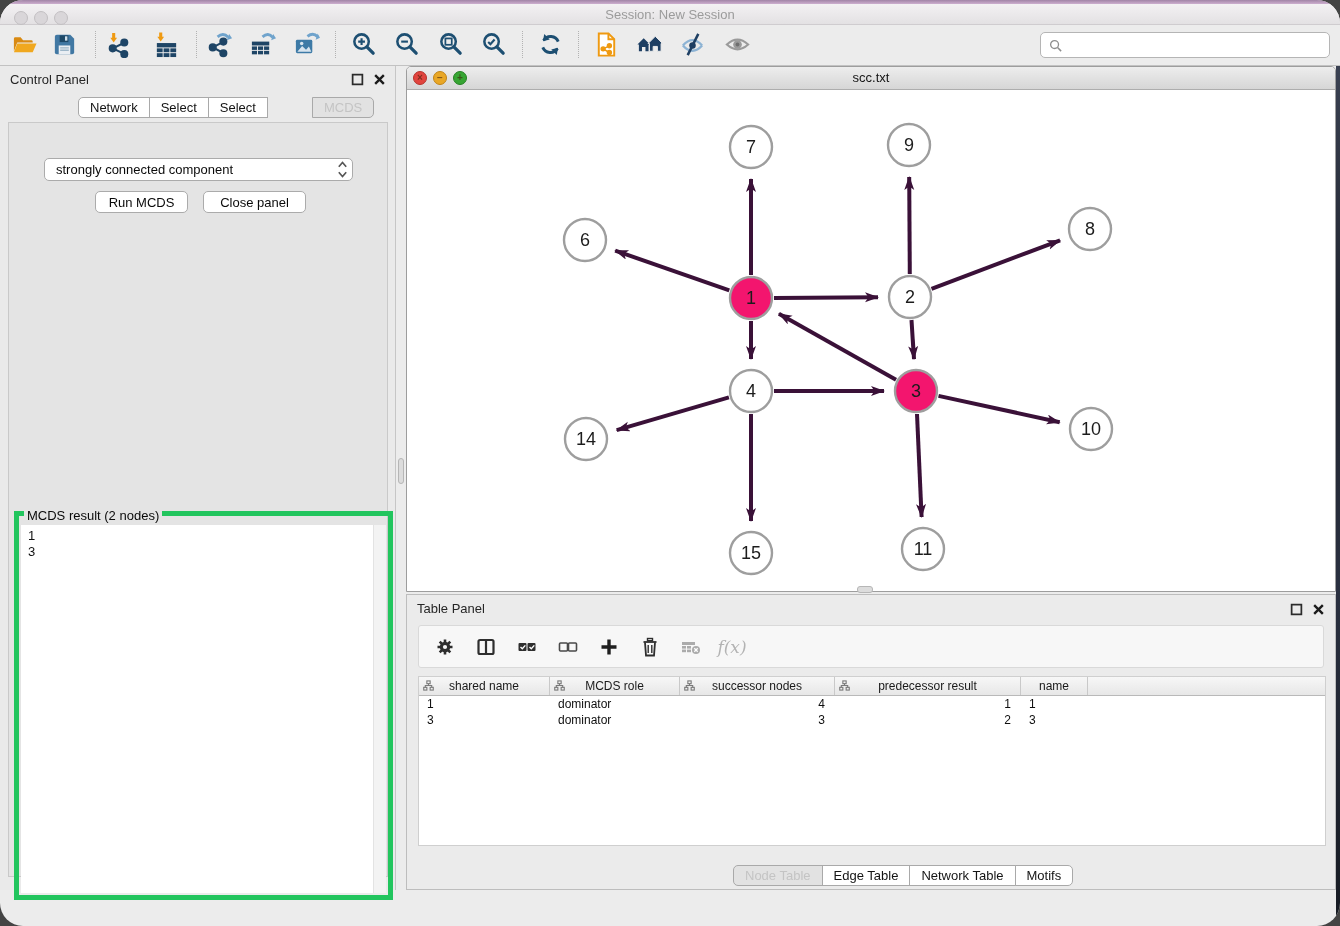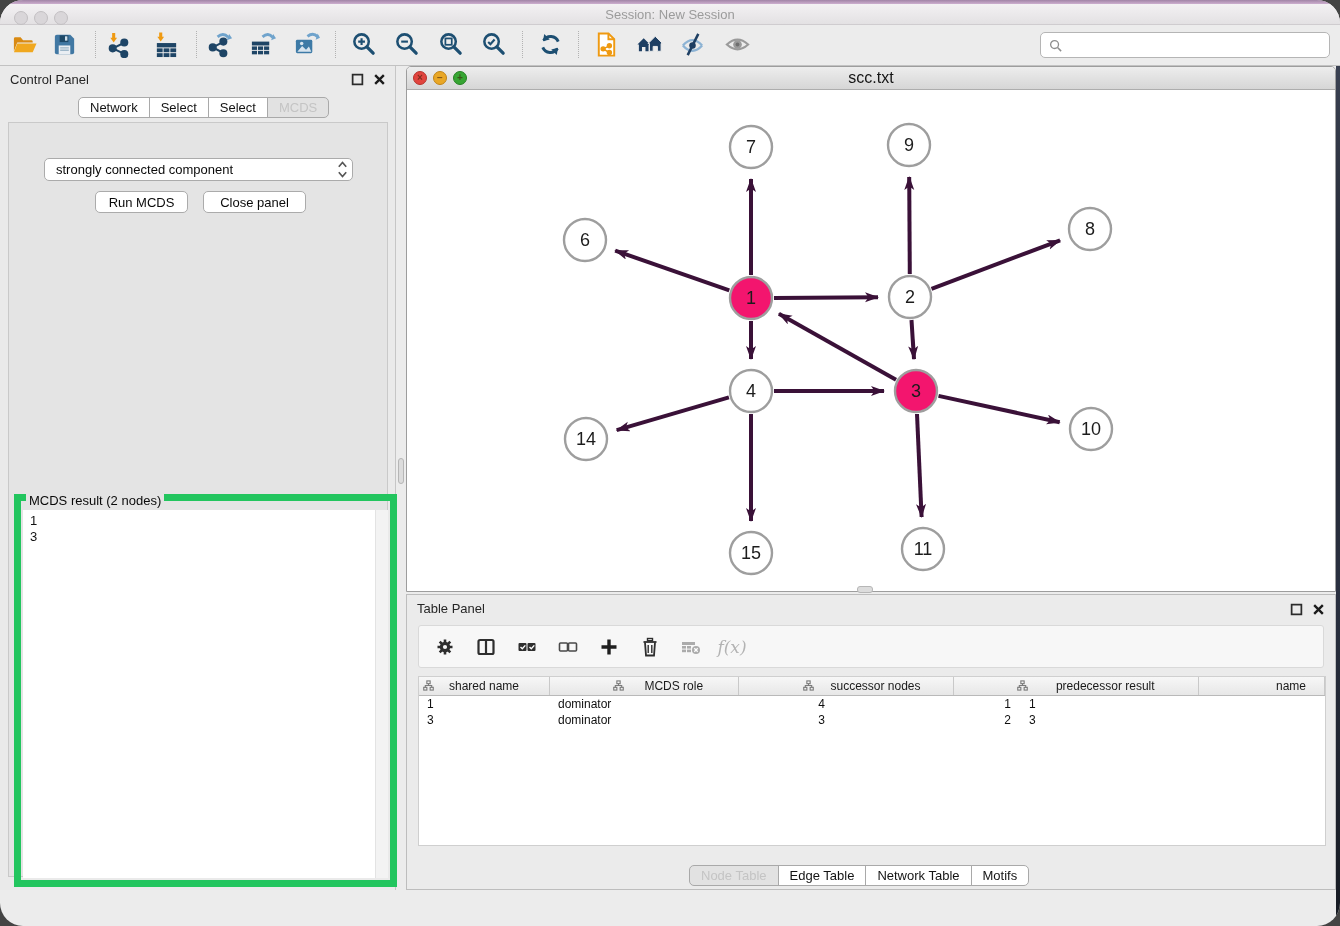--- a/index.html
+++ b/index.html
@@ -32,41 +32,41 @@
   .panel-icons{position:absolute;display:flex;gap:9px;align-items:center;}
   .cp-icons{right:9px;top:7px;}
   .picon{width:13px;height:13px;display:flex;}
   .picon svg{width:13px;height:13px;}
   .seg-tabs{display:flex;}
   .cp-tabs{position:absolute;left:78px;top:31px;align-items:flex-end;}
   .seg-tab{font-size:13px;line-height:19px;height:21px;padding:0 11px;background:#fff;
        border:1px solid #a9a9a9;margin-left:-1px;box-sizing:border-box;color:#141414;white-space:nowrap;}
   .seg-tab:first-child{border-radius:5px 0 0 5px;margin-left:0;}
   .seg-tab:last-child{border-radius:0 5px 5px 0;}
-  .seg-tab.active{background:#e2e2e2;color:#c4c4c4;}
+  .seg-tab.active{background:#e2e2e2;color:#c4c4c4;margin-left:44px;}
   .cp-content{position:absolute;left:8px;top:56px;width:380px;height:755px;background:#e4e4e4;
        border:1px solid #c9c9c9;box-sizing:border-box;}
   .opt-label{position:absolute;left:0;width:396px;top:70px;text-align:center;font-size:13px;color:#0a0a0a;}
   .dropdown{position:absolute;left:44px;top:92px;width:309px;height:23px;background:#fff;border:1px solid #ababab;
        border-radius:5px;box-sizing:border-box;display:flex;align-items:center;padding-left:11px;font-size:13px;color:#0a0a0a;}
   .dropdown .chev{margin-left:auto;margin-right:3px;display:flex;}
   .cpbtn{position:absolute;top:125px;height:22px;background:#fff;border:1px solid #ababab;border-radius:5px;
        box-sizing:border-box;font-size:13px;color:#0a0a0a;text-align:center;line-height:20px;font-family:inherit;}
   .run-btn{left:95px;width:93px;}
   .closep-btn{left:203px;width:103px;}
-  .result-group{position:absolute;left:14px;top:428px;width:369px;height:379px;border:7px solid #22c55e;}
+  .result-group{position:absolute;left:14px;top:445px;width:369px;height:379px;border:5px solid #22c55e;}
   .result-label{position:absolute;left:5px;top:-8px;background:#e4e4e4;padding:0 3px;font-size:13px;color:#0a0a0a;}
   .result-area{position:absolute;left:2px;right:14px;top:9px;bottom:2px;background:#fff;
        font-size:13px;line-height:16px;padding:3px 0 0 7px;color:#111;overflow:hidden;}
   .result-scroll{position:absolute;right:2px;top:9px;bottom:2px;width:12px;background:#f3f3f3;border-left:1px solid #e3e3e3;}
   
   .network-window{position:absolute;left:406px;top:66px;width:930px;height:526px;border:1px solid #9d9d9d;
        border-radius:5px 5px 0 0;box-sizing:border-box;background:#fff;overflow:hidden;}
   .nw-titlebar{position:relative;height:22px;background:linear-gradient(#ededed,#d6d6d6);border-bottom:1px solid #adadad;}
-  .nw-title{text-align:center;font-size:16px;line-height:21px;color:#141414;}
+  .nw-title{text-align:center;font-size:13px;line-height:21px;color:#141414;}
   .tl{position:absolute;top:4px;width:14px;height:14px;border-radius:50%;box-sizing:border-box;
       text-align:center;font-size:10px;line-height:12px;font-weight:bold;color:rgba(60,30,10,0.6);}
   .tl-red{left:6px;background:#e1443e;border:1px solid #b5332c;}
   .tl-yellow{left:26px;background:#e9a726;border:1px solid #c08417;}
   .tl-green{left:46px;background:#37a533;border:1px solid #258023;}
   .tl-red::after{content:"\00d7";}
   .tl-yellow::after{content:"\2212";}
   .tl-green::after{content:"+";}
   .nw-canvas{position:relative;width:928px;height:502px;background:#fff;}
   .nw-canvas svg{position:absolute;left:0;top:0;}
@@ -77,21 +77,21 @@
   .table-panel{position:absolute;left:406px;top:594px;width:930px;height:296px;background:#ebebeb;
        border:1px solid #bdbdbd;box-sizing:border-box;}
   .tp-icons{right:10px;top:8px;}
   .tp-toolbar{position:absolute;left:11px;top:30px;width:906px;height:43px;background:#f7f7f7;
        border:1px solid #d9d9d9;border-radius:3px;box-sizing:border-box;display:flex;align-items:center;gap:21px;padding-left:16px;}
   .ticon{width:20px;height:20px;display:flex;align-items:center;justify-content:center;}
   .ticon svg{width:20px;height:20px;}
   .fx{font-family:"DejaVu Serif",serif;font-style:italic;font-size:17px;color:#b3b3b3;line-height:20px;}
   .tp-table{position:absolute;left:11px;top:81px;width:908px;height:170px;background:#fff;
        border:1px solid #cfcfcf;box-sizing:border-box;overflow:hidden;}
-  .th-row{display:flex;height:19px;background:linear-gradient(#f7f7f7,#e7e7e7);border-bottom:1px solid #b9b9b9;box-sizing:border-box;justify-content:space-between;}
+  .th-row{display:flex;height:19px;background:linear-gradient(#f7f7f7,#e7e7e7);border-bottom:1px solid #b9b9b9;box-sizing:border-box;}
   .th-cell{position:relative;box-sizing:border-box;border-right:1px solid #c9c9c9;font-size:12px;color:#1a1a1a;
        text-align:center;line-height:18px;flex:0 0 auto;}
   .th-cell .tree{position:absolute;left:4px;top:3px;width:11px;height:11px;display:flex;}
   .tr-row{display:flex;height:16px;font-size:12px;color:#0f0f0f;line-height:16px;}
   .td-cell{box-sizing:border-box;flex:0 0 auto;overflow:hidden;white-space:nowrap;}
   .al-left{text-align:left;padding-left:8px;}
   .al-right{text-align:right;padding-right:10px;}
   .tp-tabs{position:absolute;left:282px;top:270px;}
   
   .status-bar{position:absolute;left:0;top:938px;width:1116px;height:36px;

